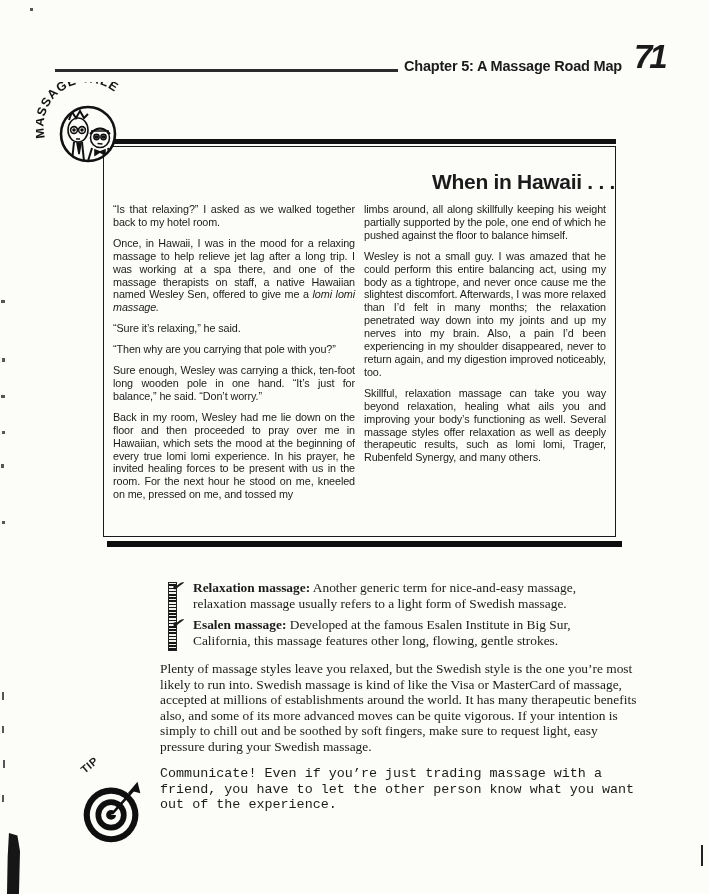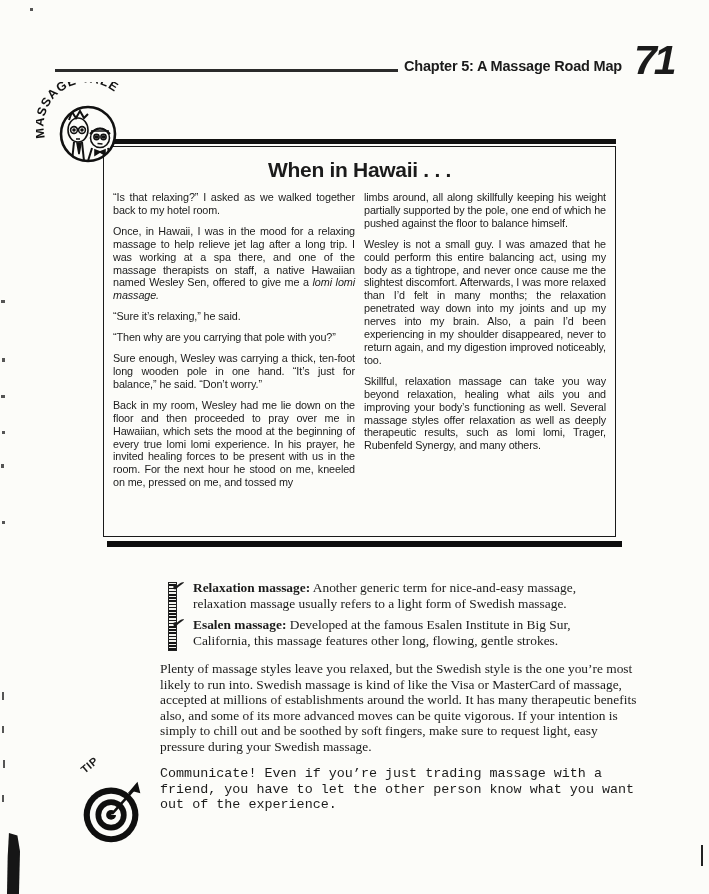--- a/index.html
+++ b/index.html
@@ -5,31 +5,31 @@
   html,body{margin:0;padding:0;background:#e8e8e4;}
   #page{
     position:relative;width:709px;height:894px;margin:0 auto;
     background:#fcfcf9;color:#1b1b1b;overflow:hidden;
     font-family:"Liberation Sans",sans-serif;
     padding-left:27px;
   }
   
   .head-rule{position:absolute;left:55px;top:69px;width:343px;height:2.5px;background:#2b2b2b;}
   .chapter-title{position:absolute;left:404px;top:58px;font-size:14.5px;font-weight:bold;letter-spacing:-0.2px;white-space:nowrap;}
-  .folio{position:absolute;left:634px;top:40px;font-size:41px;font-weight:bold;font-style:italic;letter-spacing:-3px;line-height:1;}
+  .folio{position:absolute;left:634px;top:40px;font-size:33px;font-weight:bold;font-style:italic;letter-spacing:-3px;line-height:1;}
   
   .mt-badge{position:absolute;left:36px;top:82px;width:104px;height:104px;}
   
   .box-topbar{position:absolute;left:103px;top:139px;width:513px;height:4.5px;background:#111;}
   .sidebar-box{
     position:absolute;left:103px;top:146px;width:513px;height:391px;
     border:1.3px solid #1a1a1a;box-sizing:border-box;background:#fcfcf9;overflow:hidden;
   }
   .box-shadowbar{position:absolute;left:107px;top:541px;width:515px;height:6px;background:#0d0d0d;}
-  .box-title{margin:11px 0 9px 0;text-align:center;font-size:21px;font-weight:bold;letter-spacing:-0.3px;}
+  .box-title{margin:23px 0 9px 0;text-align:right;font-size:21px;font-weight:bold;letter-spacing:-0.3px;}
   .box-cols{display:flex;gap:9px;padding:0 9px;}
   .box-col{width:246px;font-size:10.8px;line-height:12.9px;text-align:justify;letter-spacing:-0.1px;}
   .box-col p{margin:0 0 8px 0;}
   .ital{font-style:italic;}
   
   .bullet-bar{
     position:absolute;left:169px;top:583px;width:7px;height:67px;
     background:repeating-linear-gradient(0deg,#141414 0 1.6px,#f1f1ec 1.6px 3.2px);
     outline:1px solid #222;
   }

